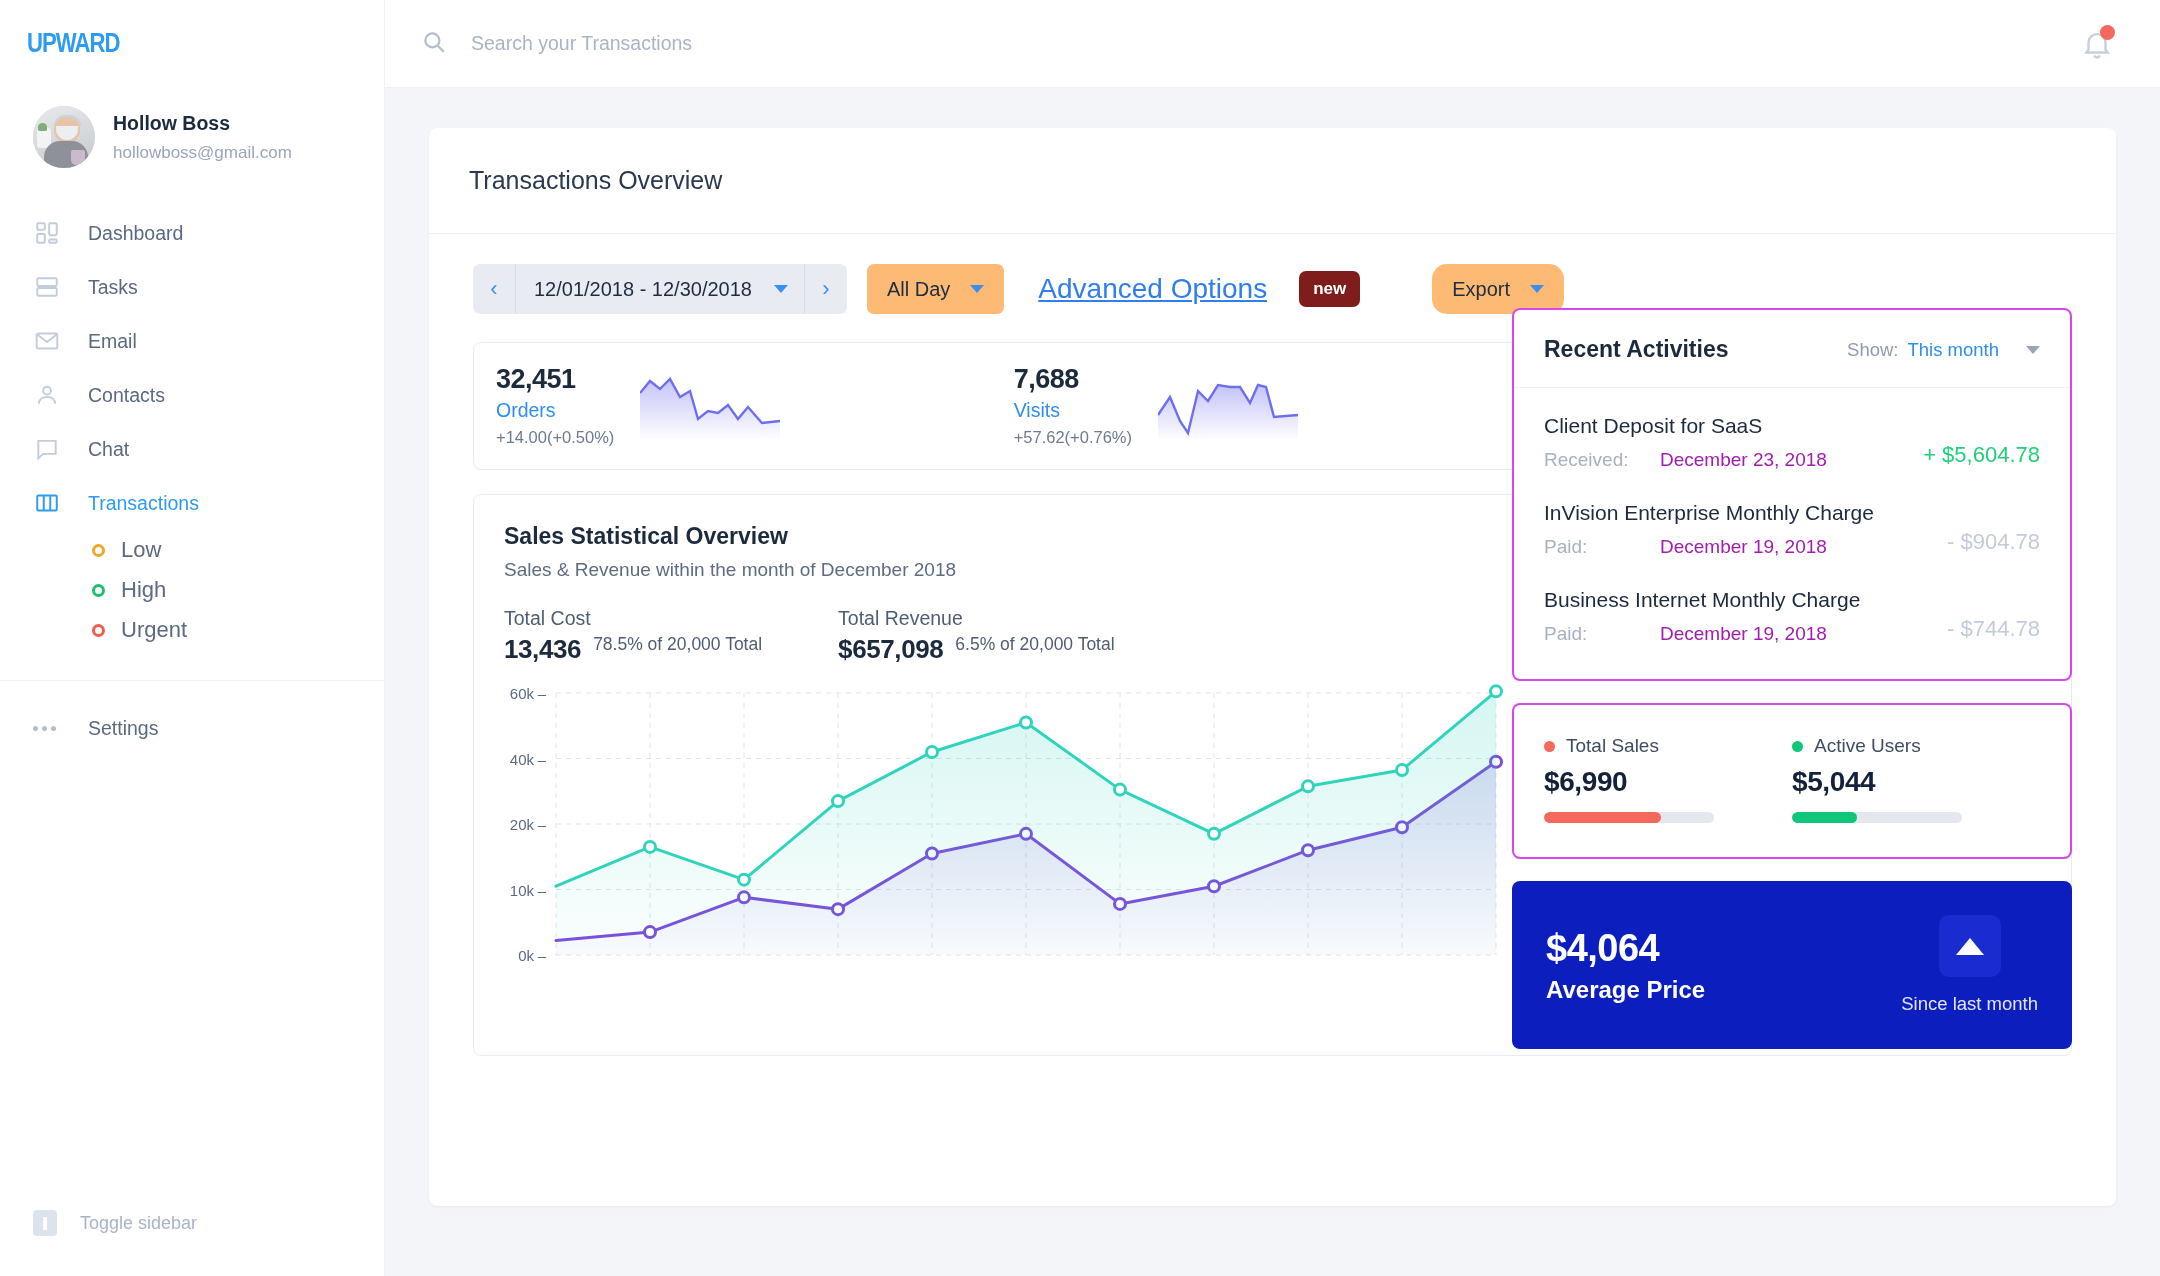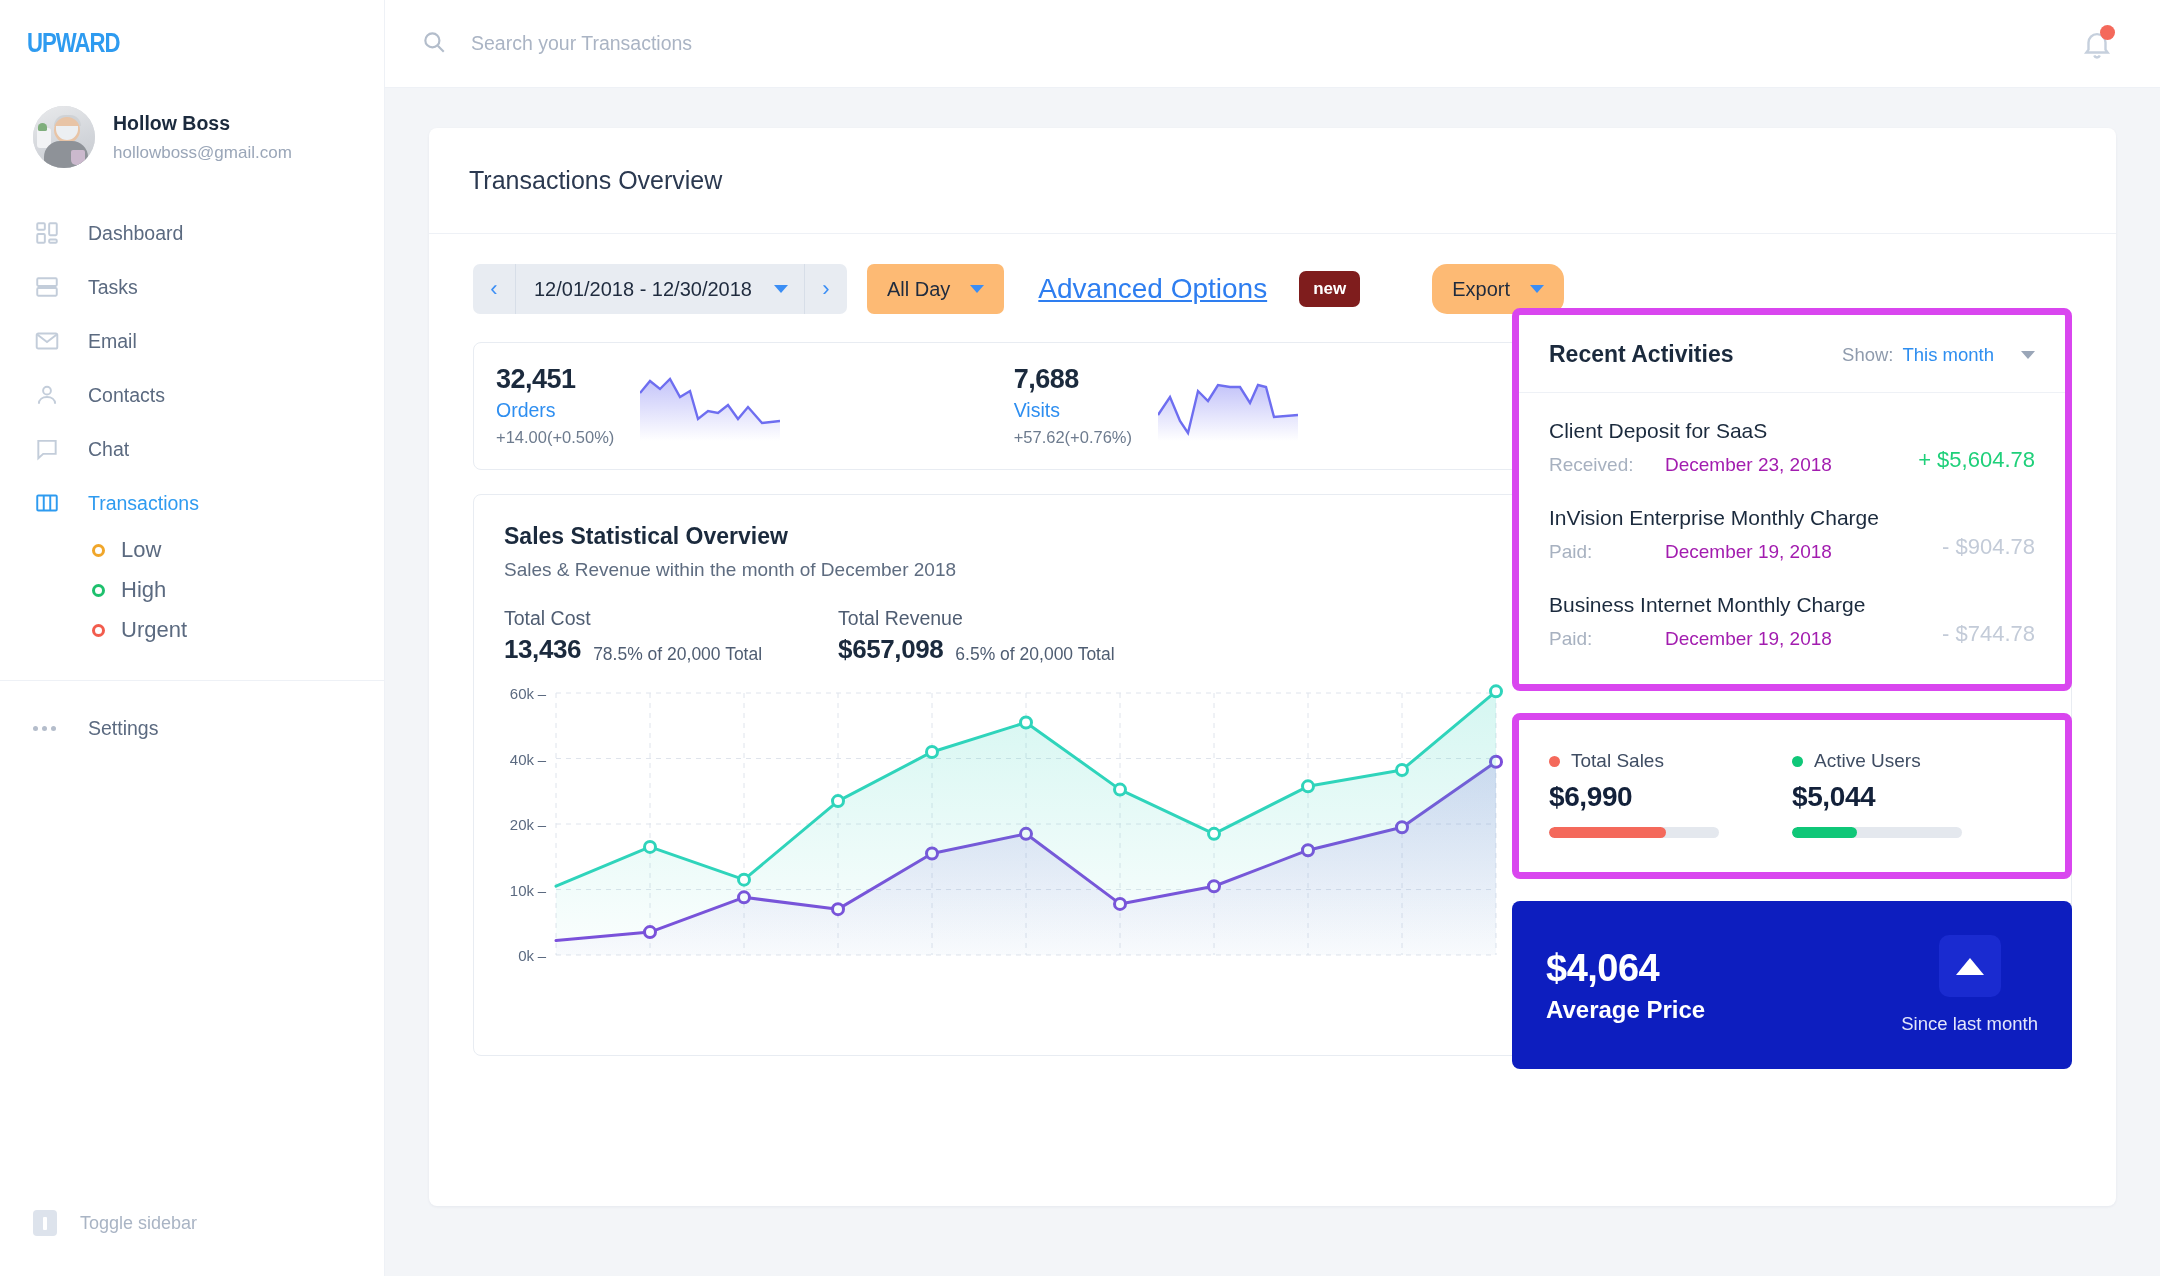--- a/index.html
+++ b/index.html
@@ -130,32 +130,32 @@
   }
   .sales-h { display:flex; justify-content:space-between; align-items:flex-start; }
   .sales-title { font-size:23px; font-weight:700; color:#1b2a3d; }
   .sales-sub { font-size:19px; color:#5e6c80; margin-top:9px; }
   .ranges { display:flex; align-items:center; gap:6px; margin-top:14px; }
   .range { font-size:19px; color:#1b2a3d; padding:9px 17px; border-radius:7px; cursor:pointer; }
   .range.sel { background:#e7eaee; font-weight:700; }
   .totals { display:flex; align-items:flex-end; margin-top:26px; }
   .tot { margin-right: 76px; }
   .tot-lbl { font-size:19.5px; color:#4f5d72; }
-  .tot-row { display:flex; align-items:flex-end; gap:12px; margin-top:4px; }
+  .tot-row { display:flex; align-items:flex-start; gap:12px; margin-top:4px; }
   .tot-val { font-size:26px; font-weight:700; color:#1b2a3d; letter-spacing:-.4px; }
   .tot-note { font-size:17.5px; color:#4f5d72; }
   .legend { display:flex; align-items:center; gap:34px; margin-left:auto; padding-bottom:4px;}
   .leg { display:flex; align-items:center; gap:12px; font-size:19px; color:#2b3950; }
   .leg i { display:block; width:28px; height:5px; border-radius:3px; }
 
   .chart-wrap { margin-top: 18px; position:relative; height:300px; }
 
   
   .rail { position:absolute; right:44px; top:180px; width:560px; }
-  .card { background:#fff; border:7px solid #d946ef; border-radius:8px; }
+  .card { background:#fff; border:2px solid #d946ef; border-radius:8px; }
   .ra-head { display:flex; align-items:center; justify-content:space-between; padding:26px 30px 24px 30px; border-bottom:1px solid #eef1f6;}
   .ra-title { font-size:23px; font-weight:700; color:#1b2a3d; }
   .ra-show { font-size:18.5px; color:#8f9bad; display:flex; align-items:center; gap:9px; cursor:pointer;}
   .ra-show b { color:#2e8ef0; font-weight:400; }
   .caret { width:0;height:0;border-left:7px solid transparent;border-right:7px solid transparent;border-top:8px solid #9aa6b8; margin-left:18px;}
   .ra-body { padding: 26px 30px 30px 30px; }
   .ra-item { position:relative; margin-bottom:30px; }
   .ra-item:last-child { margin-bottom: 4px; }
   .ra-name { font-size:21px; color:#1b2a3d; }
   .ra-meta { display:flex; gap:24px; margin-top:11px; font-size:19px; }

